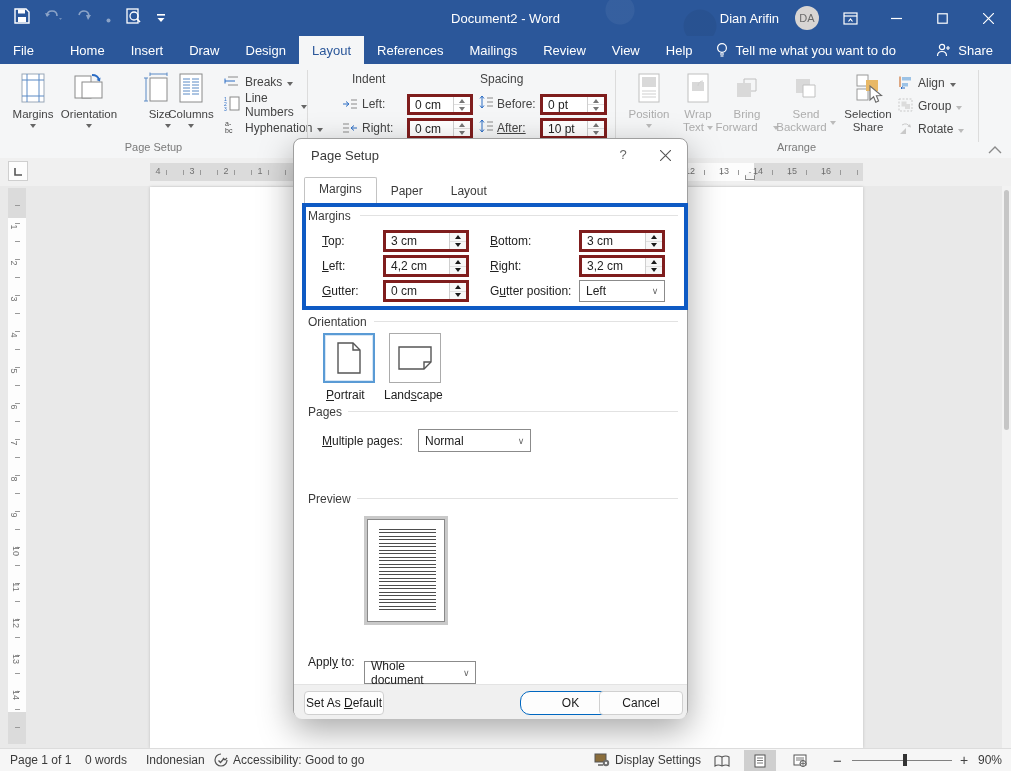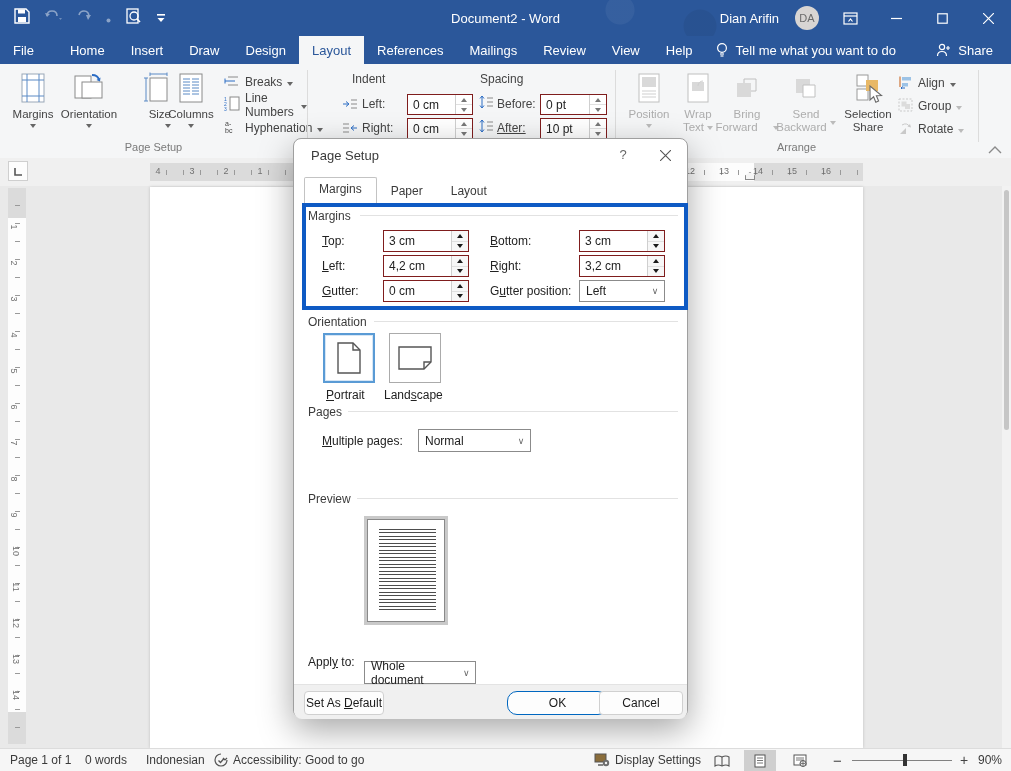--- a/index.html
+++ b/index.html
@@ -38,21 +38,21 @@
   .tri-dn{width:0;height:0;border-left:3px solid transparent;border-right:3px solid transparent;border-top:4px solid #666;margin-top:3px;}
   .dis{color:#adadad;}
   .dis .tri-dn{border-top-color:#bbb;}
   .smallbtn{position:absolute;display:flex;align-items:center;gap:5px;font-size:12px;color:#444;height:20px;}
   .rib-label{position:absolute;font-size:12px;color:#444;}
   .ribfield{height:21px;}
   .ribfield input{font-size:12px;color:#333;}
   .ribfield .spin > div{background:#fff;}
 
   
-  .spinfield{position:absolute;background:#fff;border:1px solid #7f1d1d;display:flex;box-sizing:border-box;}
+  .spinfield{position:absolute;background:#fff;border:3px solid #7f1d1d;display:flex;box-sizing:border-box;}
   .spinfield input{flex:1;min-width:0;border:0;outline:0;background:transparent;padding:0 0 0 5px;
     font-family:"Liberation Sans",sans-serif;font-size:12px;color:#222;}
   .spin{width:16px;border-left:1px solid #cfcfcf;display:flex;flex-direction:column;}
   .spin > div{flex:1;display:flex;align-items:center;justify-content:center;background:#f7f7f7;}
   .spin .up{border-bottom:1px solid #e0e0e0;}
   .t-up{width:0;height:0;border-left:3px solid transparent;border-right:3px solid transparent;border-bottom:4px solid #1a1a1a;}
   .t-dn{width:0;height:0;border-left:3px solid transparent;border-right:3px solid transparent;border-top:4px solid #1a1a1a;}
   .t-up.lite{border-bottom-color:#777;} .t-dn.lite{border-top-color:#777;}
   .dropdown{position:absolute;background:#fff;border:1px solid #8b8b8b;display:flex;align-items:center;
     font-size:12px;color:#222;box-sizing:border-box;padding-left:6px;}
@@ -666,21 +666,21 @@
   <span class="dlg-lbl" style="left:14px;top:516px;"><span>Appl</span><span class="ukey">y</span><span> to:</span></span>
   <div class="dropdown" style="left:70px;top:510px;width:112px;height:23px;margin-top:12px;">
     <span>Whole document</span>
     <span class="dd-chev">∨</span>
   </div>
 
   <div class="dlg-bottom">
     <div class="dlg-btn" style="left:10px;width:80px;">
       <span><span>Set As </span><span class="ukey">D</span><span>efault</span></span>
     </div>
-    <div class="dlg-btn primary" style="left:213px;width:101px;border-radius:10px;">OK</div>
+    <div class="dlg-btn primary" style="left:226px;width:101px;border-radius:10px;">OK</div>
     <div class="dlg-btn" style="left:305px;width:84px;">Cancel</div>
   </div>
 </div>
 
 <div class="abs annotation"></div>
 
 <svg class="abs cursor" style="left:869px;top:85px;" width="16" height="20" viewBox="0 0 16 20">
   <path d="M1 1 L1 15 L4.6 11.8 L6.8 17.2 L9.6 16 L7.4 10.8 L12.5 10.6 Z" fill="#fff" stroke="#6a6a6a" stroke-width="1.1"></path>
 </svg>
 

